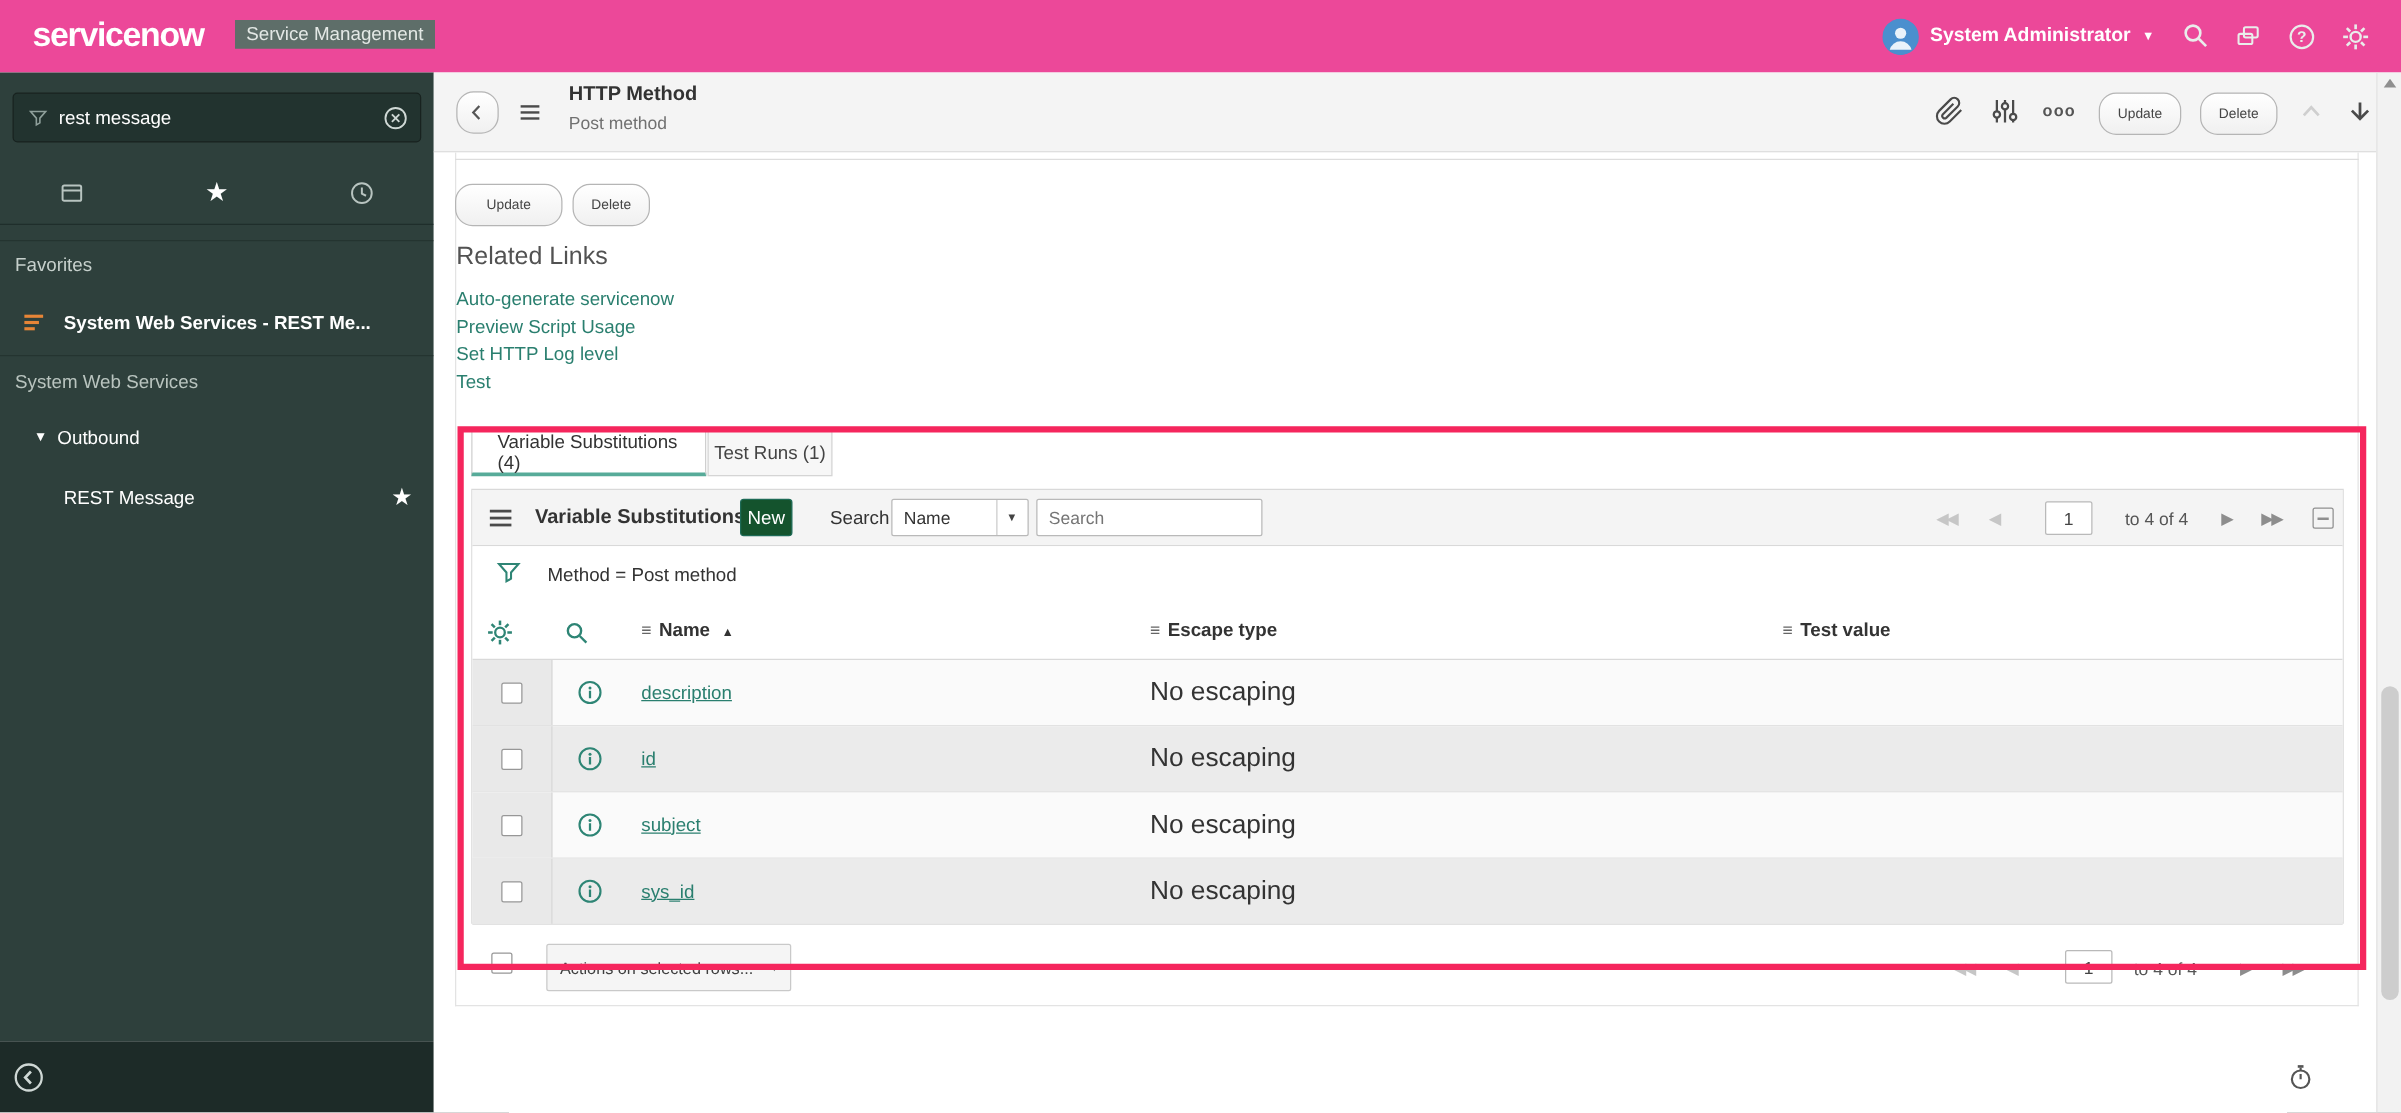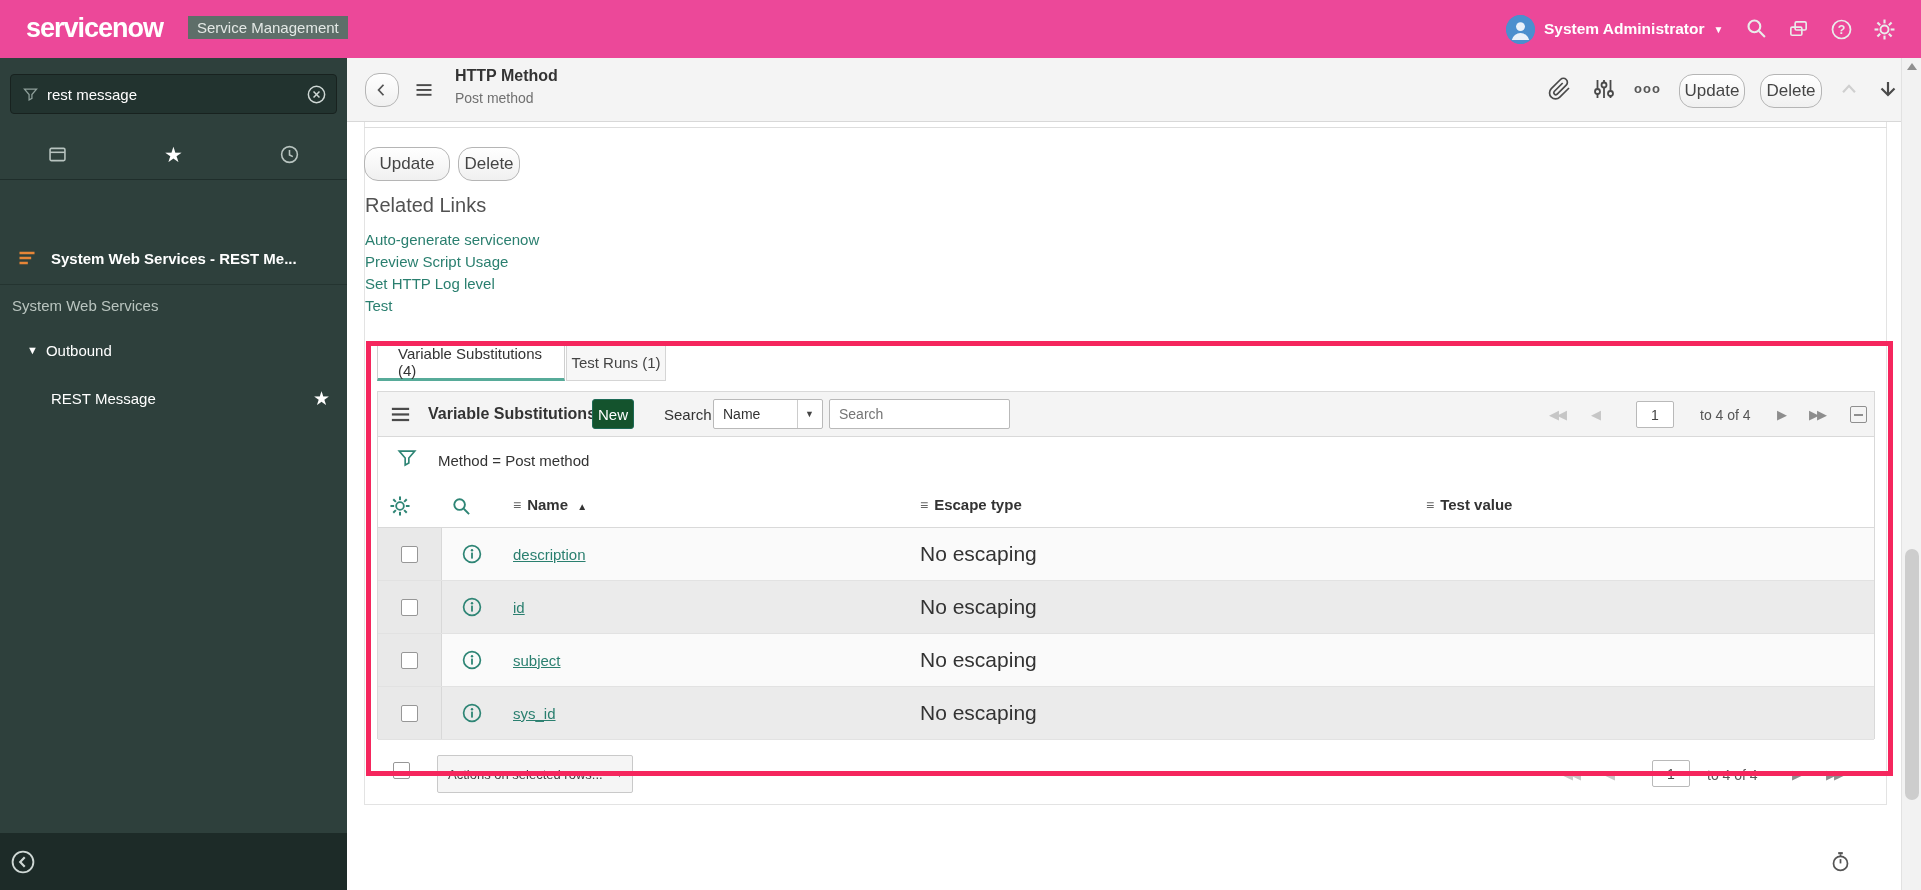--- a/index.html
+++ b/index.html
@@ -23,21 +23,21 @@
   .sb-search { position:absolute; left:10px; top:16px; width:327px; height:40px; background:#22332f; border:1px solid #18221f; border-radius:4px; display:flex; align-items:center; }
   .sb-search input { flex:1; background:transparent; border:none; outline:none; color:#fff; font-size:15px; font-family:inherit; padding-left:8px; }
   .sb-tabs { position:absolute; left:0; top:72px; width:347px; height:50px; display:flex; border-bottom:1px solid #1f2e2b; }
   .sb-tab { flex:1; display:flex; align-items:center; justify-content:center; cursor:pointer; color:#b8c4c0; }
   .sb-row { position:absolute; left:0; width:347px; display:flex; align-items:center; font-size:15px; }
   .sb-sep { border-top:1px solid #243430; }
   .sb-bottom { position:absolute; left:0; top:833px; width:347px; height:57px; background:#1d2b28; }
 
   
   .toolbar { position:absolute; left:347px; top:58px; width:1554px; height:64px; background:#f4f4f4; border-bottom:1px solid #d8d8d8; }
-  .btn { display:flex; align-items:center; justify-content:center; background:linear-gradient(#ffffff,#f0f0f0); border:1px solid #b5b5b5; border-radius:14px; font-size:17px; color:#454545; cursor:pointer; font-family:inherit; }
+  .btn { display:flex; align-items:center; justify-content:center; background:linear-gradient(#ffffff,#f0f0f0); border:1px solid #b5b5b5; border-radius:14px; font-size:11px; color:#454545; cursor:pointer; font-family:inherit; }
   .tbicon { position:absolute; color:#4a4a4a; cursor:pointer; }
 
   
   .content { position:absolute; left:347px; top:122px; width:1554px; height:768px; background:#fff; }
   .frame { position:absolute; left:17px; top:0; width:1523px; height:683px; border:1px solid #e3e3e3; border-top:none; }
   .cutline { position:absolute; left:17px; top:5px; width:1523px; height:1px; background:#ddd; }
   .h-related { position:absolute; left:18px; top:72px; font-size:20px; color:#525252; }
   .rlink { position:absolute; left:18px; font-size:15px; color:#2a7f6f; cursor:pointer; }
 
   .tab { position:absolute; top:222px; height:37px; display:flex; align-items:center; justify-content:center; font-size:15px; cursor:pointer; }
@@ -245,20 +245,23 @@
         </div>
       <div class="sb-tab">
           <span>
             <svg width="21" height="21">
               <use href="#i-clock"></use>
             </svg>
           </span>
         </div>
     </div>
 
+    <div class="sb-row sb-sep" style="top:134px;height:40px;padding-left:12px;color:#c6d0cc;">
+      <span>Favorites</span>
+    </div>
 
     <div class="sb-row" style="top:176px;height:48px;font-weight:bold;cursor:pointer;">
       <span style="margin-left:17px;">
           <svg width="20" height="20">
             <use href="#i-modlist"></use>
           </svg>
         </span>
       <span style="margin-left:14px;">System Web Services - REST Me...</span>
     </div>
 

